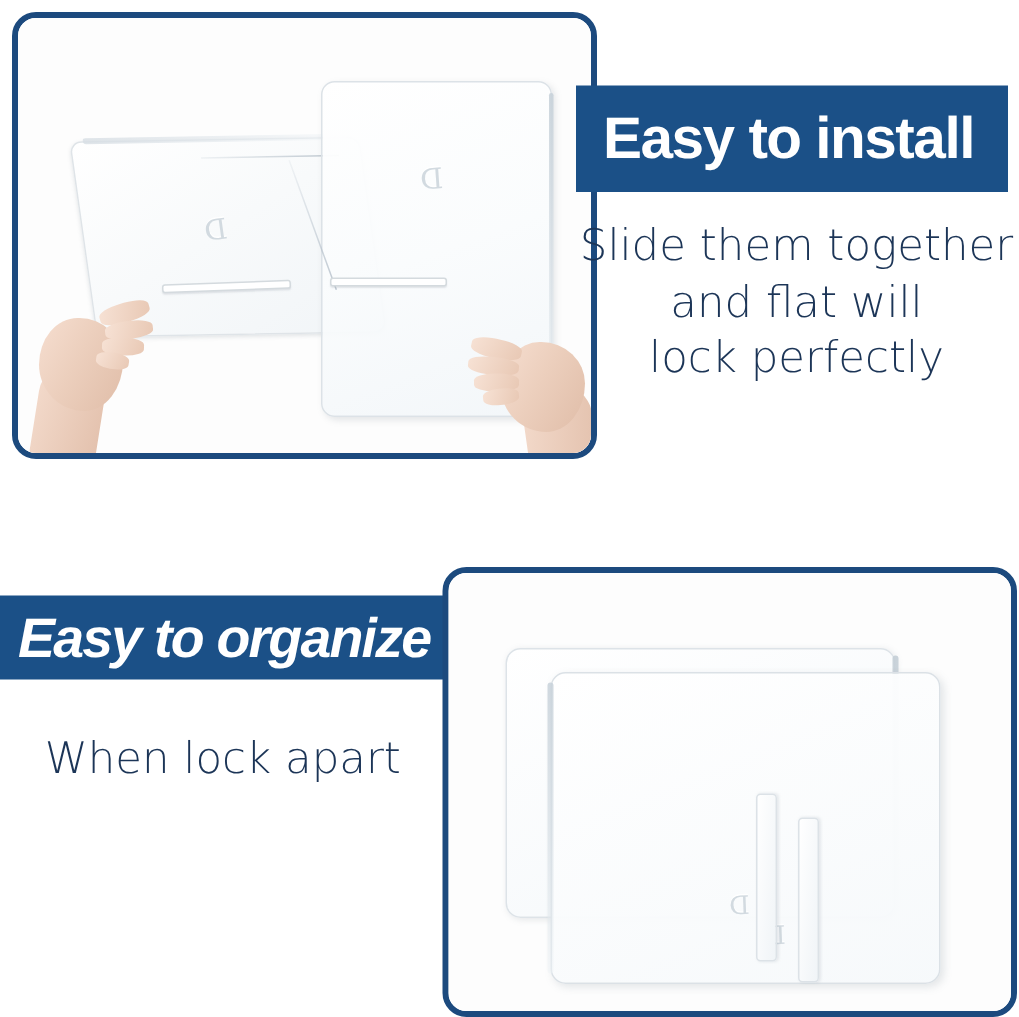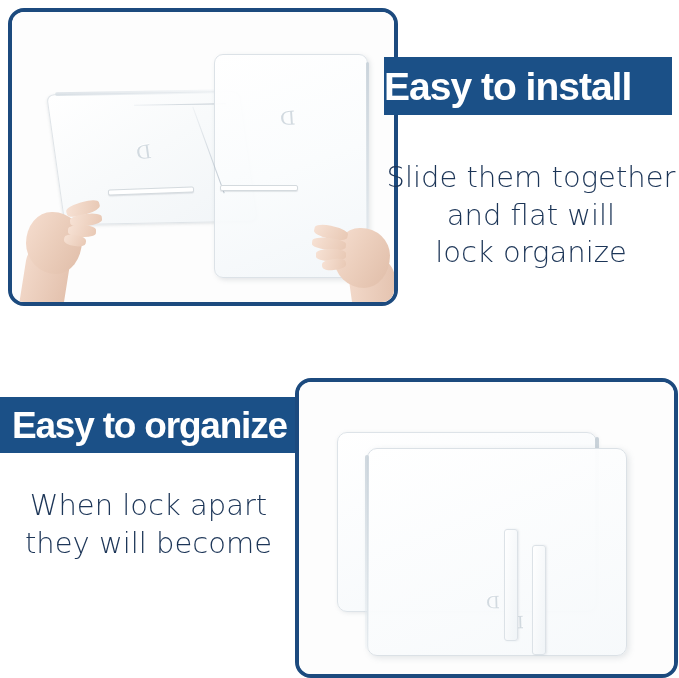--- a/index.html
+++ b/index.html
@@ -27,50 +27,51 @@
 
   
   .banner{
     position:absolute;
     background:#1b5087;
     display:flex;
     align-items:center;
     box-sizing:border-box;
   }
   #banner-install{
-    left:384px;top:57px;width:288px;height:58px;
+    left:384px;top:57px;width:288px;height:71px;
+    padding-left:18px;
     justify-content:flex-start;
   }
   #banner-organize{
     left:0px;top:397px;width:296px;height:56px;
     padding-left:12px;
     justify-content:flex-start;
   }
   .banner-text{
     color:#ffffff;
     font-weight:bold;
     font-size:39px;
     letter-spacing:-1.0px;
     line-height:1;
     white-space:nowrap;
     font-family:"Liberation Sans",sans-serif;
   }
-  #banner-organize .banner-text{font-size:37px;letter-spacing:-1.2px;}
+  #banner-organize .banner-text{font-size:37px;letter-spacing:-1.2px;font-style:italic;}
 
   
   .copy{
     position:absolute;
     color:#1c3557;
     font-family:"DejaVu Sans",sans-serif;
     font-weight:300;
     font-size:29px;
     line-height:1.30;
     text-align:center;
   }
-  #copy-install{left:386px;top:159px;width:290px;}
+  #copy-install{left:386px;top:145px;width:290px;}
   #copy-organize{left:6px;top:487px;width:285px;}
   .copy .line{display:block;white-space:nowrap;}
 
   
   
   .panelA{
     position:absolute;
     left:44px;top:80px;width:190px;height:130px;
     background:linear-gradient(150deg,rgba(255,255,255,0.96) 0%,rgba(248,250,251,0.93) 45%,rgba(240,244,247,0.92) 100%);
     border:1px solid #dfe4e8;
@@ -246,30 +247,29 @@
     </div>
   </div>
 
   <div class="banner" id="banner-install">
     <span class="banner-text">Easy to install</span>
   </div>
 
   <div class="copy" id="copy-install">
     <span class="line">Slide them together</span>
     <span class="line">and flat will</span>
-    <span class="line">lock organize</span>
+    <span class="line">lock perfectly</span>
   </div>
 
   <div class="banner" id="banner-organize">
     <span class="banner-text">Easy to organize</span>
   </div>
 
   <div class="copy" id="copy-organize">
     <span class="line">When lock apart</span>
-    <span class="line">they will become</span>
   </div>
 
   <div class="frame" id="frame-bottom">
     <div class="photo">
       <div class="boardBack"></div>
       <div class="boardFront">
         <div class="logo" id="logoC">D</div>
         <div class="logo" id="logoD">D</div>
       </div>
       <div class="tab" id="tab1"></div>

